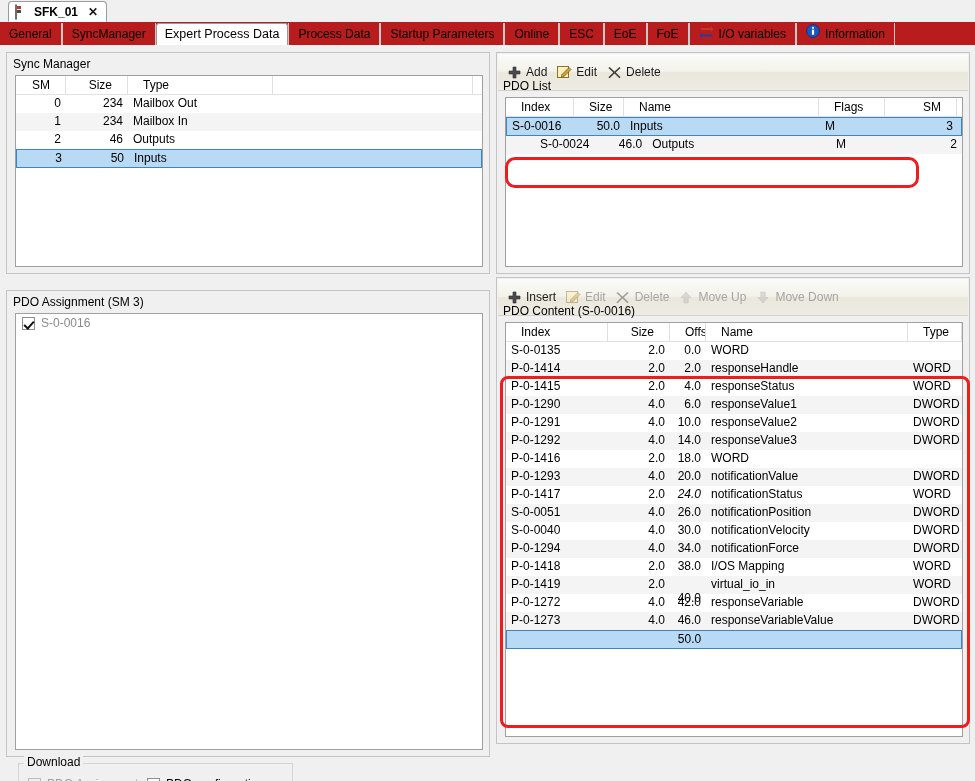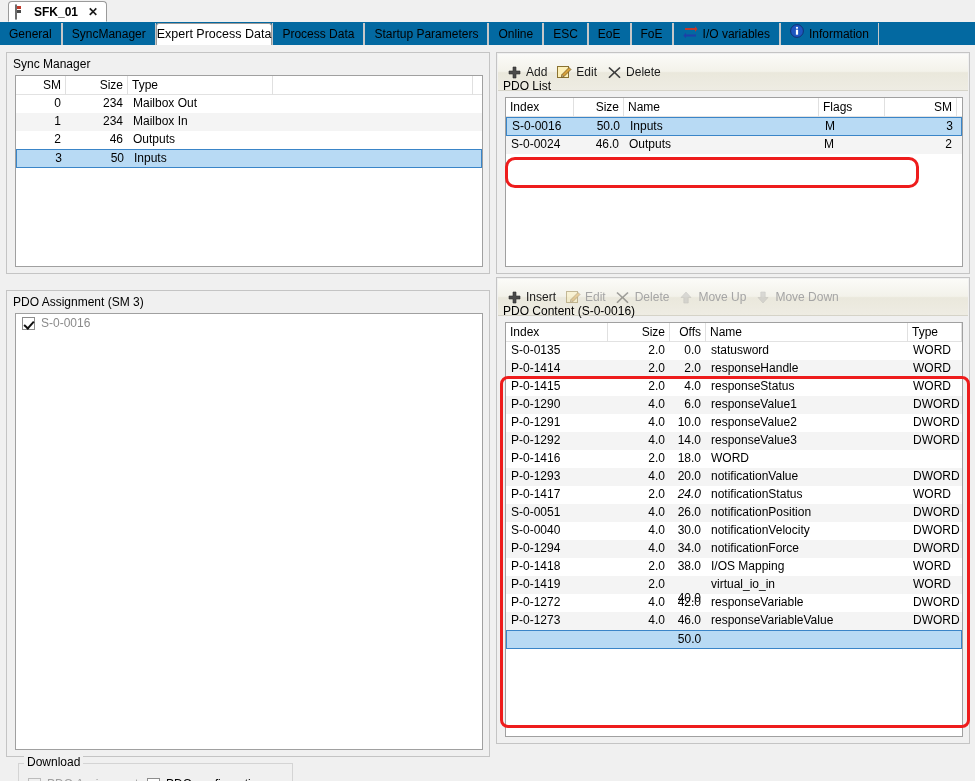--- a/index.html
+++ b/index.html
@@ -40,21 +40,21 @@
     margin-right: 10px;
   }
   .doctab-close {
     font-weight: bold; font-size: 12px; color: #1a1a1a;
     cursor: pointer;
   }
 
   
   .tabbar {
     position: absolute; left: 0; top: 22px; width: 975px; height: 23px;
-    background: #0369a1;
+    background: #b91c1c;
     border-bottom: 1px solid #9a9a9a;
     display: flex; align-items: flex-end;
   }
   .ptab {
     height: 22px; line-height: 22px;
     padding: 0 9px;
     font-size: 12px; color: #000;
     border-left: 1px solid #c8c8c8;
     border-right: 1px solid #c8c8c8;
     background: transparent;
@@ -65,21 +65,21 @@
   }
   .ptab.first { border-left: none; }
   .ptab.active {
     background: #ffffff;
     border: 1px solid #9a9a9a;
     border-bottom: 1px solid #ffffff;
     border-radius: 3px 3px 0 0;
     height: 23px; line-height: 23px;
     margin-bottom: -1px;
     font-size: 12.5px;
-    padding: 0 0;
+    padding: 0 8px;
   }
   .ptab-icon { margin-right: 5px; display: inline-flex; align-items: center; }
 
   
   .content {
     position: absolute; left: 0; top: 45px; width: 975px; height: 736px;
     background: #f0f0f0;
   }
 
   
@@ -108,21 +108,21 @@
   .hdr-row {
     display: flex; height: 19px; align-items: center;
     background: #ffffff;
     border-bottom: 1px solid #e2e2e2;
     box-sizing: border-box;
   }
   .hdr-cell {
     height: 19px; line-height: 19px;
     box-sizing: border-box;
     border-right: 1px solid #e0e0e0;
-    padding: 0 4px;
+    padding: 0 15px;
     font-size: 12px; color: #000;
     overflow: hidden; white-space: nowrap;
   }
   .hdr-cell.r { text-align: right; }
 
   .row {
     display: flex; height: 18px; align-items: center;
     box-sizing: border-box;
     font-size: 12px;
   }
@@ -399,21 +399,21 @@
           <div class="hdr-cell r" style="width: 72px;">SM</div>
         </div>
         <div class="row sel">
           <div class="cell" style="width: 68px;">S-0-0016</div>
           <div class="cell r" style="width: 50px;">50.0</div>
           <div class="cell" style="width: 195px;">Inputs</div>
           <div class="cell" style="width: 66px;">M</div>
           <div class="cell r" style="width: 72px;">3</div>
         </div>
         <div class="row alt">
-          <div class="cell" style="width: 68px;">S-0-0024</div>
+          <div class="cell" style="width: 68px; margin-left: 29px;">S-0-0024</div>
           <div class="cell r" style="width: 50px;">46.0</div>
           <div class="cell" style="width: 195px;">Outputs</div>
           <div class="cell" style="width: 66px;">M</div>
           <div class="cell r" style="width: 72px;">2</div>
         </div>
       </div>
   </div>
 
   <div class="panel" id="pdocontent-panel">
     <div class="toolbar" id="pdocontent-toolbar">
@@ -466,21 +466,20 @@
           <div class="hdr-cell" style="width: 102px;">Index</div>
           <div class="hdr-cell r" style="width: 62px;">Size</div>
           <div class="hdr-cell r" style="width: 36px;">Offs</div>
           <div class="hdr-cell" style="width: 202px;">Name</div>
           <div class="hdr-cell" style="width: 54px;">Type</div>
         </div>
         <div class="row">
           <div class="cell" style="width: 102px;">S-0-0135</div>
           <div class="cell r" style="width: 62px;">2.0</div>
           <div class="cell r" style="width: 36px;">0.0</div>
-          <div class="cell" style="width: 202px;">statusword</div>
           <div class="cell" style="width: 54px;">WORD</div>
         </div>
         <div class="row alt">
           <div class="cell" style="width: 102px;">P-0-1414</div>
           <div class="cell r" style="width: 62px;">2.0</div>
           <div class="cell r" style="width: 36px;">2.0</div>
           <div class="cell" style="width: 202px;">responseHandle</div>
           <div class="cell" style="width: 54px;">WORD</div>
         </div>
         <div class="row">

